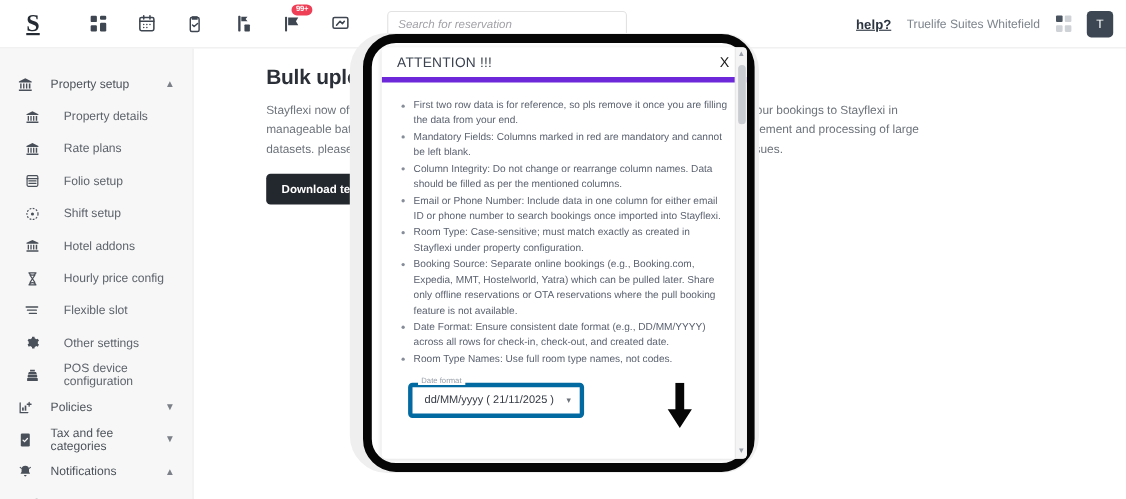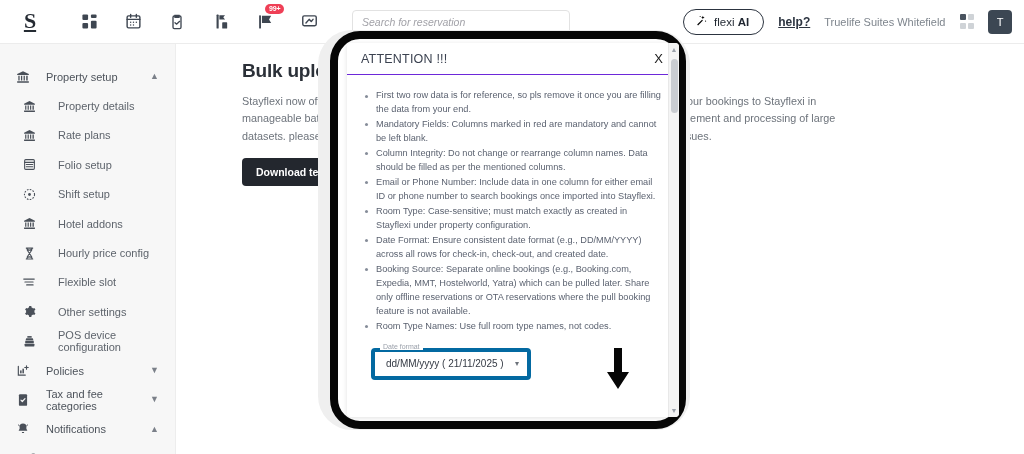--- a/index.html
+++ b/index.html
@@ -90,21 +90,21 @@
     background:#fff;
   }
   .modal {
     position:absolute; left:347px; top:43px; width:332px; height:374px;
     background:#ffffff; border-radius:4px; z-index:11;
     box-shadow:0 1px 5px rgba(0,0,0,.12);
     display:flex; flex-direction:column; overflow:hidden;
   }
   .modal-head {
     height:32px; display:flex; align-items:center; padding:0 12px 0 14px;
-    border-bottom:1px solid #6d28d9; flex:0 0 32px;
+    border-bottom:5px solid #6d28d9; flex:0 0 32px;
   }
   .modal-title { font-size:12.5px; color:#3b4250; letter-spacing:.2px; }
   .modal-x { margin-left:auto; font-size:13px; color:#202020; cursor:pointer; padding:2px 4px; }
   .modal-body { flex:1 1 auto; padding:14px 16px 6px 16px; overflow:hidden; position:relative; }
   ul.rules { list-style:none; }
   ul.rules li {
     position:relative; padding-left:13px; margin-bottom:1px;
     font-size:9.2px; line-height:1.52; color:#5b6270;
   }
   ul.rules li::before {
@@ -202,31 +202,20 @@
             <path d="M7 14l4.5-5 3 3 2.5-3" stroke-linecap="round" stroke-linejoin="round"></path>
           </svg>
       </div>
     </div>
 
     <div class="searchbox">
       <span>Search for reservation</span>
     </div>
 
     <div class="topright">
-      <div class="flexi-ai">
-        <span>
-          <svg width="13" height="13" viewBox="0 0 24 24" fill="currentColor">
-              <path d="M14.5 3.2l1 2.3 2.3 1-2.3 1-1 2.3-1-2.3-2.3-1 2.3-1z"></path>
-              <path d="M4 19.5l9-9 1.6 1.6-9 9z"></path>
-              <circle cx="19.5" cy="13" r="1.1"></circle>
-              <circle cx="9.5" cy="4.5" r="1"></circle>
-            </svg>
-        </span>
-        <span class="lbl"><span>flexi </span><b>AI</b></span>
-      </div>
       <span class="help-link">help?</span>
       <span class="prop-name">Truelife Suites Whitefield</span>
       <span class="grid-ico">
           <i></i>
           <i></i>
           <i></i>
           <i></i>
         </span>
       <span class="avatar">T</span>
     </div>
@@ -396,22 +385,22 @@
       <span class="modal-x">X</span>
     </div>
 
     <div class="modal-body">
       <ul class="rules">
         <li>First two row data is for reference, so pls remove it once you are filling the data from your end.</li>
         <li>Mandatory Fields: Columns marked in red are mandatory and cannot be left blank.</li>
         <li>Column Integrity: Do not change or rearrange column names. Data should be filled as per the mentioned columns.</li>
         <li>Email or Phone Number: Include data in one column for either email ID or phone number to search bookings once imported into Stayflexi.</li>
         <li>Room Type: Case-sensitive; must match exactly as created in Stayflexi under property configuration.</li>
+        <li>Booking Source: Separate online bookings (e.g., Booking.com, Expedia, MMT, Hostelworld, Yatra) which can be pulled later. Share only offline reservations or OTA reservations where the pull booking feature is not available.</li>
         <li>Date Format: Ensure consistent date format (e.g., DD/MM/YYYY) across all rows for check-in, check-out, and created date.</li>
-        <li>Booking Source: Separate online bookings (e.g., Booking.com, Expedia, MMT, Hostelworld, Yatra) which can be pulled later. Share only offline reservations or OTA reservations where the pull booking feature is not available.</li>
         <li>Room Type Names: Use full room type names, not codes.</li>
       </ul>
 
       <div class="dateselect-wrap">
         <span class="dateselect-legend">Date format</span>
         <div class="dateselect">
           <span>dd/MM/yyyy ( 21/11/2025 )</span>
           <span class="caret">▾</span>
         </div>
       </div>

